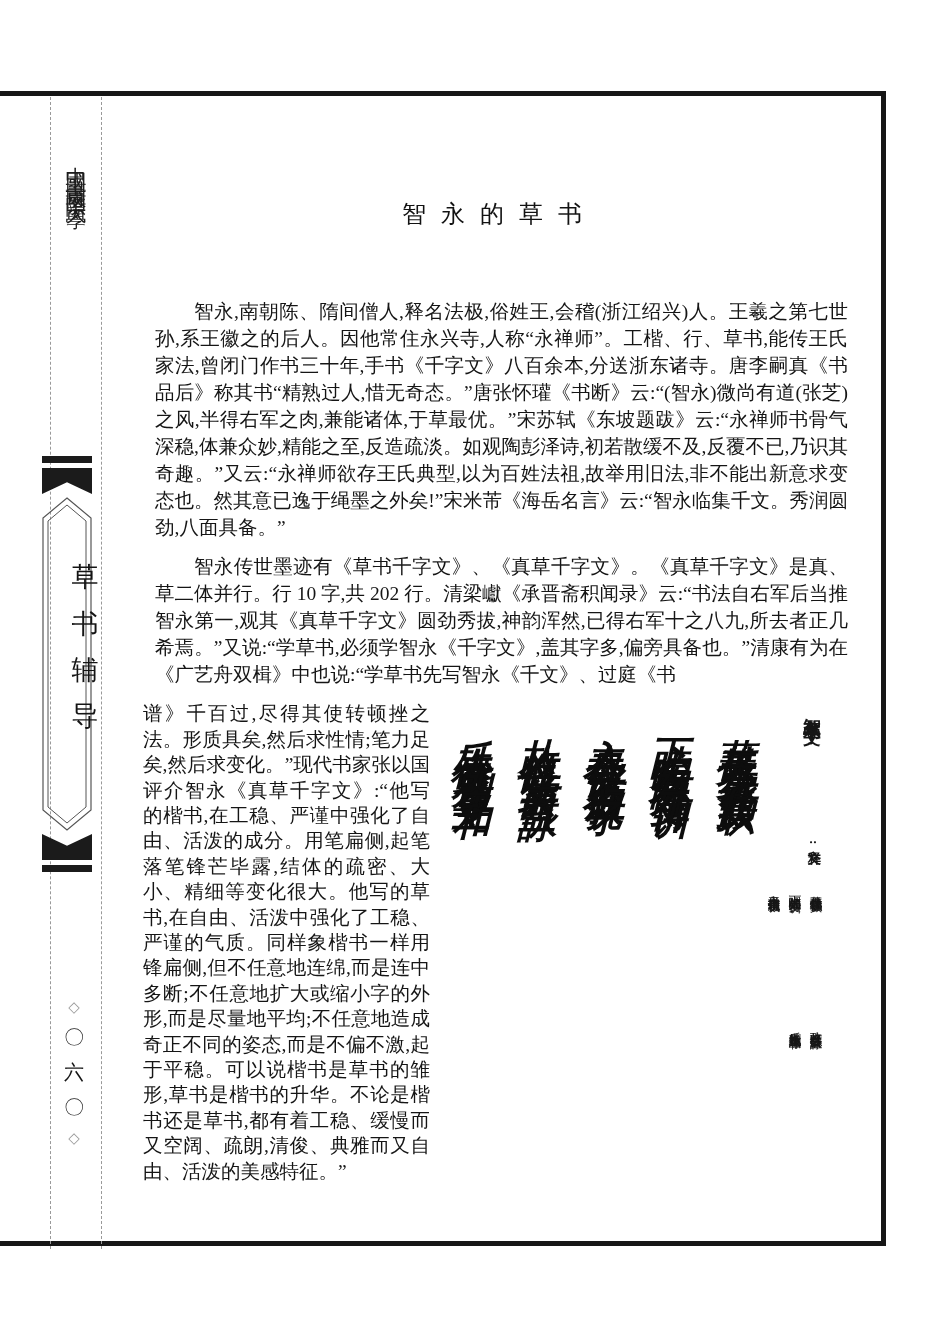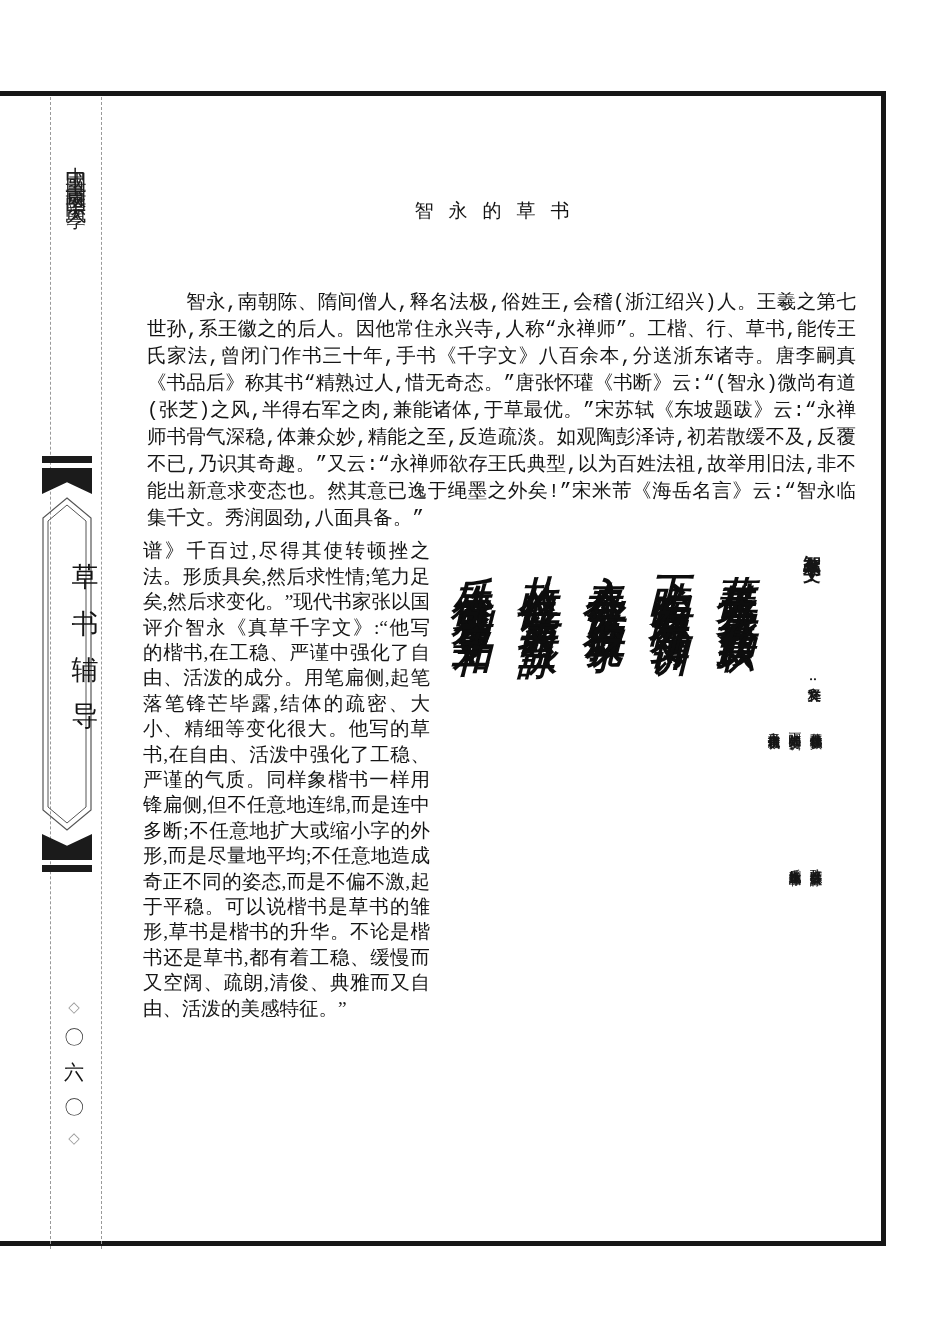--- a/index.html
+++ b/index.html
@@ -39,27 +39,27 @@
   }
   .pagenum{
     position:absolute;left:59px;top:998px;width:30px;display:flex;
     flex-direction:column;align-items:center;gap:8px;font-size:20px;color:#141414;
   }
   .pagenum .orn{color:#9b9b9b;font-size:15px;}
 
   
   .article-title{
     position:absolute;left:102px;top:198px;width:780px;text-align:center;
-    font-size:19px;letter-spacing:15px;text-indent:15px;color:#121212;
+    font-size:24px;letter-spacing:15px;text-indent:15px;color:#121212;
   }
   .article-body{
     position:absolute;left:143px;top:286px;width:717px;
     font-size:19.5px;line-height:27px;text-align:justify;color:#151515;
   }
-  .article-body p{margin:4px;text-indent:2em;font-family:Liberation Mono, monospace;}
+  .article-body p{margin:12px;text-indent:2em;}
   .wrap-region{display:flex;align-items:flex-end;}
   .narrow{width:287px;line-height:25.4px;text-align:justify;}
   .figure{position:relative;width:430px;height:484px;flex:none;}
 
   
   .calli{
     position:absolute;left:8px;top:8px;height:466px;
     writing-mode:vertical-rl;font-size:38px;line-height:66px;letter-spacing:7px;
     font-weight:bold;font-style:italic;color:#0d0d0d;
     font-family:"DejaVu Serif","Liberation Serif",serif;
@@ -107,20 +107,21 @@
     <span>〇</span>
     <span>六</span>
     <span>〇</span>
     <span class="orn">◇</span>
   </div>
 
   <div class="article-title">智永的草书</div>
 
   <div class="article-body">
     <p>智永,南朝陈、隋间僧人,释名法极,俗姓王,会稽(浙江绍兴)人。王羲之第七世孙,系王徽之的后人。因他常住永兴寺,人称“永禅师”。工楷、行、草书,能传王氏家法,曾闭门作书三十年,手书《千字文》八百余本,分送浙东诸寺。唐李嗣真《书品后》称其书“精熟过人,惜无奇态。”唐张怀瓘《书断》云:“(智永)微尚有道(张芝)之风,半得右军之肉,兼能诸体,于草最优。”宋苏轼《东坡题跋》云:“永禅师书骨气深稳,体兼众妙,精能之至,反造疏淡。如观陶彭泽诗,初若散缓不及,反覆不已,乃识其奇趣。”又云:“永禅师欲存王氏典型,以为百姓法祖,故举用旧法,非不能出新意求变态也。然其意已逸于绳墨之外矣!”宋米芾《海岳名言》云:“智永临集千文。秀润圆劲,八面具备。”</p>
+    <p>智永传世墨迹有《草书千字文》、《真草千字文》。《真草千字文》是真、草二体并行。行 10 字,共 202 行。清梁巘《承晋斋积闻录》云:“书法自右军后当推智永第一,观其《真草千字文》圆劲秀拔,神韵浑然,已得右军十之八九,所去者正几希焉。”又说:“学草书,必须学智永《千字文》,盖其字多,偏旁具备也。”清康有为在《广艺舟双楫》中也说:“学草书先写智永《千文》、过庭《书</p>
 
     <div class="wrap-region">
       <div class="narrow">谱》千百过,尽得其使转顿挫之法。形质具矣,然后求性情;笔力足矣,然后求变化。”现代书家张以国评介智永《真草千字文》:“他写的楷书,在工稳、严谨中强化了自由、活泼的成分。用笔扁侧,起笔落笔锋芒毕露,结体的疏密、大小、精细等变化很大。他写的草书,在自由、活泼中强化了工稳、严谨的气质。同样象楷书一样用锋扁侧,但不任意地连绵,而是连中多断;不任意地扩大或缩小字的外形,而是尽量地平均;不任意地造成奇正不同的姿态,而是不偏不激,起于平稳。可以说楷书是草书的雏形,草书是楷书的升华。不论是楷书还是草书,都有着工稳、缓慢而又空阔、疏朗,清俊、典雅而又自由、活泼的美感特征。”</div>
 
       <div class="figure">
 
         <div class="calli">
           <div class="ccol">藉甚无竟学优登仕摄职</div>
           <div class="ccol">下睦夫唱妇随外受傅训</div>
           <div class="ccol">入奉母仪诸姑伯叔犹子</div>

